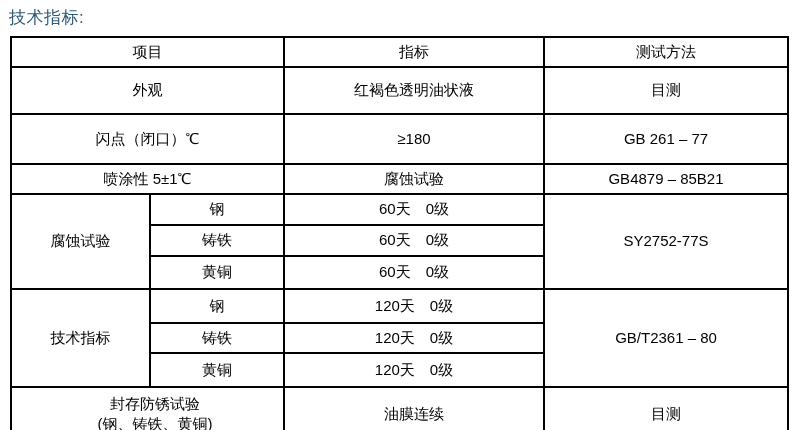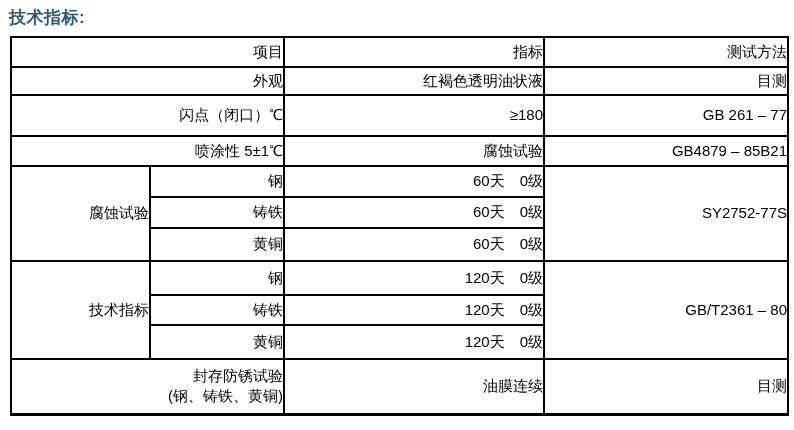--- a/index.html
+++ b/index.html
@@ -16,37 +16,37 @@
     position: relative;
     width: 794px;
     height: 430px;
     background: #ffffff;
   }
   .page-title {
     position: absolute;
     left: 9px;
     top: 6px;
     font-size: 17px;
-    font-weight: bold;
+    font-weight: normal;
     color: #2e5a77;
     letter-spacing: 0.5px;
   }
   table.spec-table {
     position: absolute;
     left: 10px;
     top: 36px;
     border-collapse: collapse;
     table-layout: fixed;
     width: 777px;
     border: 2px solid #000000;
     border-bottom-width: 3px;
   }
   table.spec-table td {
     border: 2px solid #000000;
-    text-align: right;
+    text-align: center;
     vertical-align: middle;
     font-size: 15px;
     padding: 0;
     line-height: 1.35;
     overflow: hidden;
   }
   .two-line span { display: block; margin-left: 15px; }
 </style>
 </head>
 <body>
@@ -63,27 +63,27 @@
       <col style="width:244px">
     </colgroup>
 
     <tbody>
         <tr style="height:30px">
       <td colspan="2">项目</td>
       <td>指标</td>
       <td>测试方法</td>
     </tr>
 
-    <tr style="height:28px">
+    <tr style="height:47px">
       <td colspan="2">外观</td>
       <td>红褐色透明油状液</td>
       <td>目测</td>
     </tr>
 
-    <tr style="height:41px">
+    <tr style="height:50px">
       <td colspan="2">闪点（闭口）℃</td>
       <td>≥180</td>
       <td>GB 261 – 77</td>
     </tr>
 
     <tr style="height:30px">
       <td colspan="2">喷涂性 5±1℃</td>
       <td>腐蚀试验</td>
       <td>GB4879 – 85B21</td>
     </tr>

